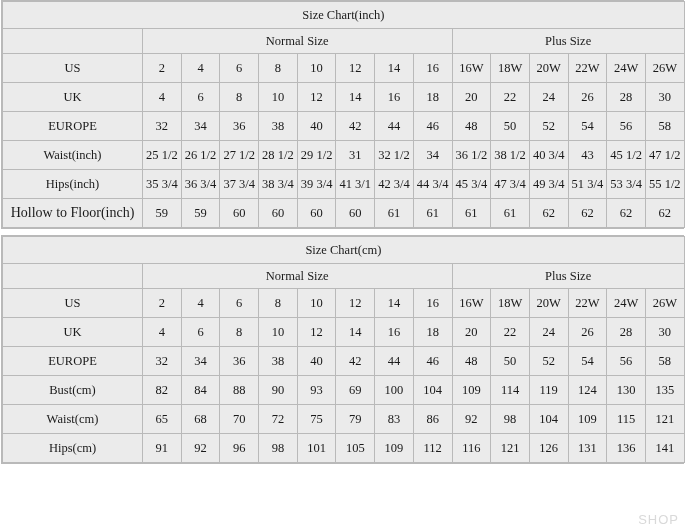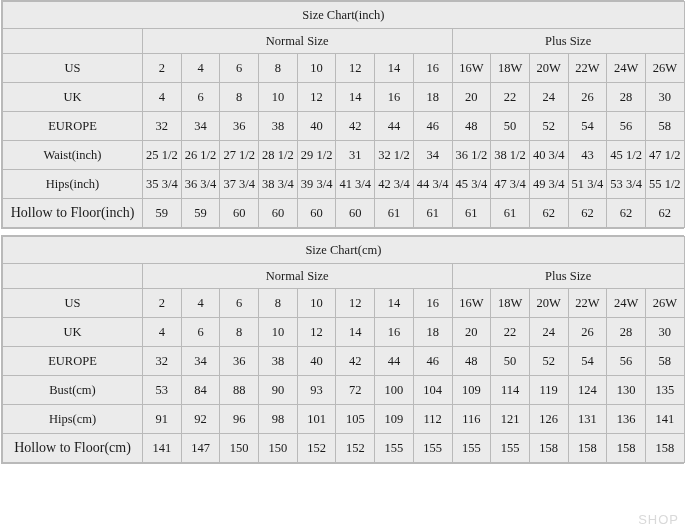--- a/index.html
+++ b/index.html
@@ -169,21 +169,21 @@
           <td>45 1/2</td>
           <td>47 1/2</td>
         </tr>
         <tr class="data-row">
           <td class="rowlabel">Hips(inch)</td>
           <td>35 3/4</td>
           <td>36 3/4</td>
           <td>37 3/4</td>
           <td>38 3/4</td>
           <td>39 3/4</td>
-          <td>41 3/4</td>
+          <td>41 3/1</td>
           <td>42 3/4</td>
           <td>44 3/4</td>
           <td>45 3/4</td>
           <td>47 3/4</td>
           <td>49 3/4</td>
           <td>51 3/4</td>
           <td>53 3/4</td>
           <td>55 1/2</td>
         </tr>
         <tr class="data-row">
@@ -269,68 +269,68 @@
           <td>46</td>
           <td>48</td>
           <td>50</td>
           <td>52</td>
           <td>54</td>
           <td>56</td>
           <td>58</td>
         </tr>
         <tr class="data-row">
           <td class="rowlabel">Bust(cm)</td>
-          <td>53</td>
+          <td>82</td>
           <td>84</td>
           <td>88</td>
           <td>90</td>
           <td>93</td>
-          <td>72</td>
+          <td>69</td>
           <td>100</td>
           <td>104</td>
           <td>109</td>
           <td>114</td>
           <td>119</td>
           <td>124</td>
           <td>130</td>
           <td>135</td>
+        </tr>
+        <tr class="data-row">
+          <td class="rowlabel">Waist(cm)</td>
+          <td>65</td>
+          <td>68</td>
+          <td>70</td>
+          <td>72</td>
+          <td>75</td>
+          <td>79</td>
+          <td>83</td>
+          <td>86</td>
+          <td>92</td>
+          <td>98</td>
+          <td>104</td>
+          <td>109</td>
+          <td>115</td>
+          <td>121</td>
         </tr>
         <tr class="data-row">
           <td class="rowlabel">Hips(cm)</td>
           <td>91</td>
           <td>92</td>
           <td>96</td>
           <td>98</td>
           <td>101</td>
           <td>105</td>
           <td>109</td>
           <td>112</td>
           <td>116</td>
           <td>121</td>
           <td>126</td>
           <td>131</td>
           <td>136</td>
           <td>141</td>
         </tr>
-        <tr class="data-row">
-          <td class="rowlabel tall">Hollow to Floor(cm)</td>
-          <td>141</td>
-          <td>147</td>
-          <td>150</td>
-          <td>150</td>
-          <td>152</td>
-          <td>152</td>
-          <td>155</td>
-          <td>155</td>
-          <td>155</td>
-          <td>155</td>
-          <td>158</td>
-          <td>158</td>
-          <td>158</td>
-          <td>158</td>
-        </tr>
       </tbody>
     </table>
   </div>
 
   <div class="watermark">SHOP</div>
 
 </div>
 
 </body></html>

